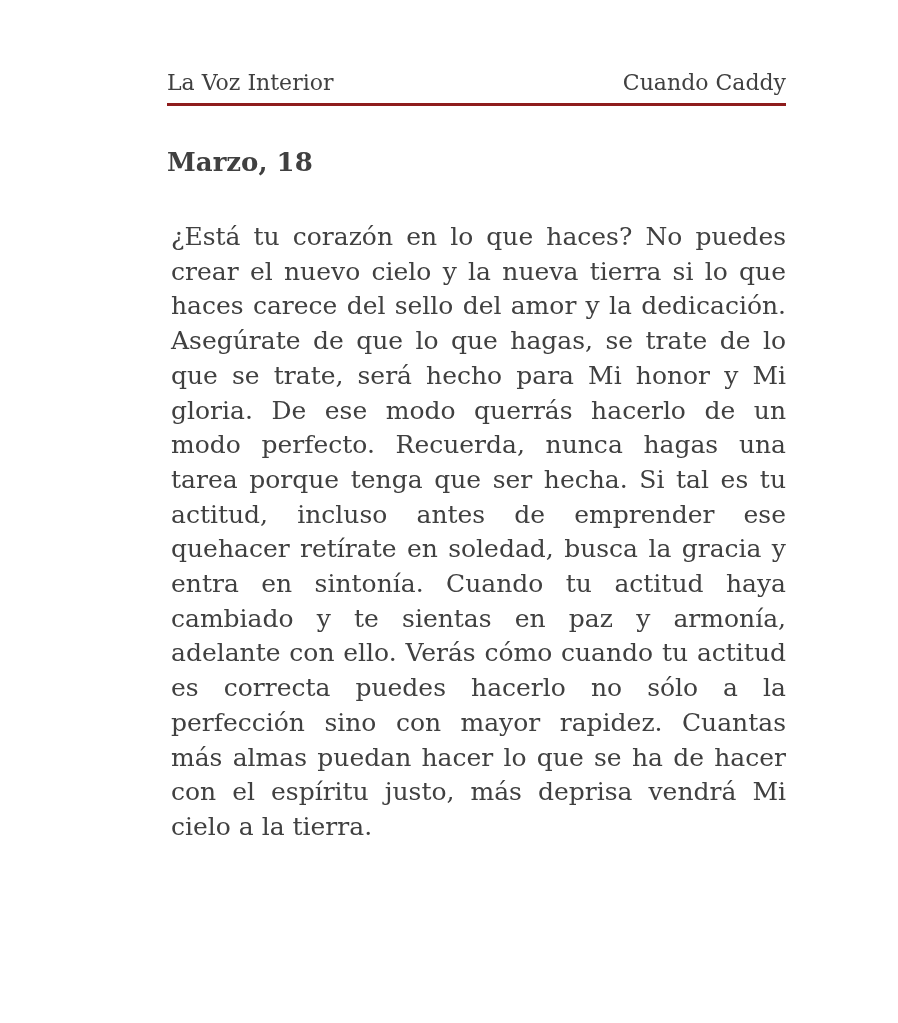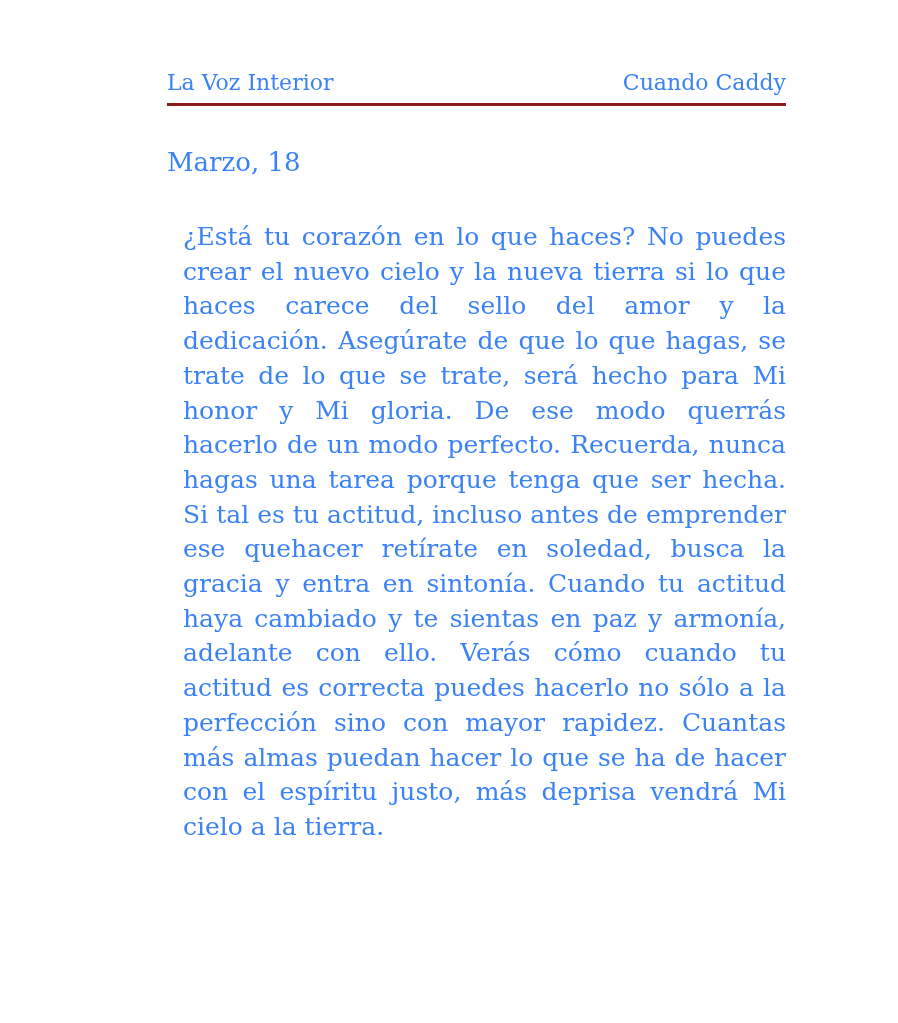--- a/index.html
+++ b/index.html
@@ -8,45 +8,45 @@
     background: #ffffff;
   }
   .page {
     position: relative;
     width: 898px;
     height: 1023px;
     background: #ffffff;
     box-sizing: border-box;
     padding: 70px 112px 0 167px;
     font-family: "DejaVu Serif", serif;
-    color: #3b82f6;
+    color: #404040;
     overflow: hidden;
   }
   .running-header {
     display: flex;
     justify-content: space-between;
     align-items: baseline;
     font-size: 22px;
     line-height: 26px;
     padding-bottom: 7px;
     border-bottom: 3px solid #8e1c1c;
   }
   .running-header .book-title,
   .running-header .author {
     font-weight: normal;
     white-space: nowrap;
   }
   .date-heading {
     margin: 41px 0 0 0;
     font-size: 26px;
     line-height: 30px;
-    font-weight: normal;
+    font-weight: bold;
   }
   .entry-body {
-    margin: 43px 0 0 16px;
+    margin: 43px 0 0 4px;
     font-size: 25px;
     line-height: 34.7px;
     text-align: justify;
     text-justify: inter-word;
   }
 </style>
 </head>
 <body>
 
 <div class="page">

